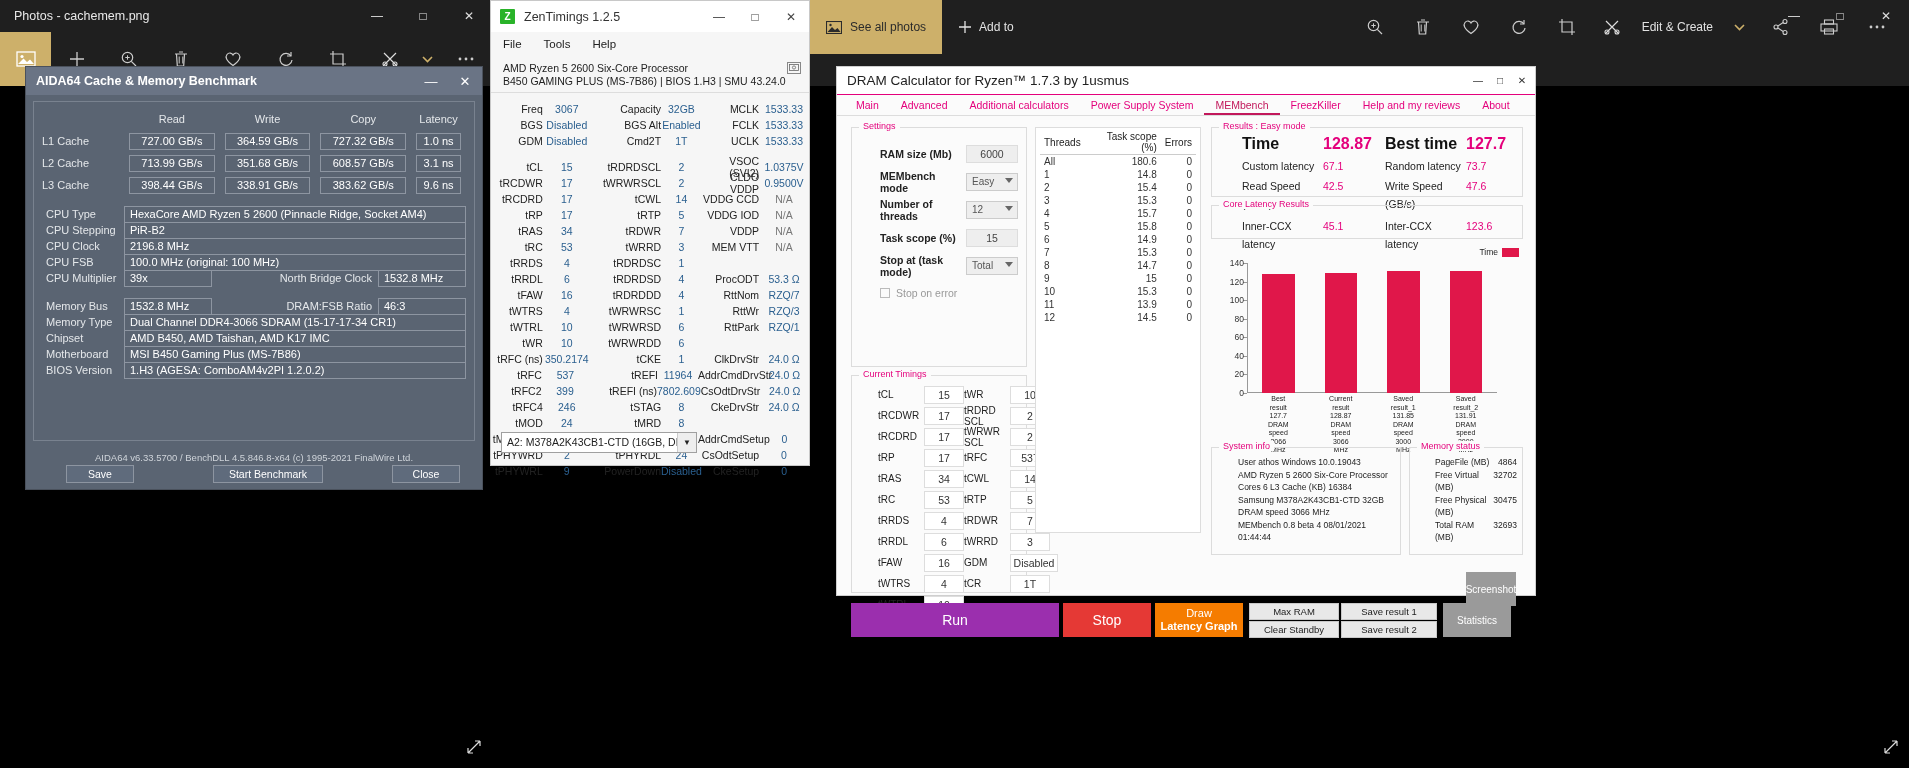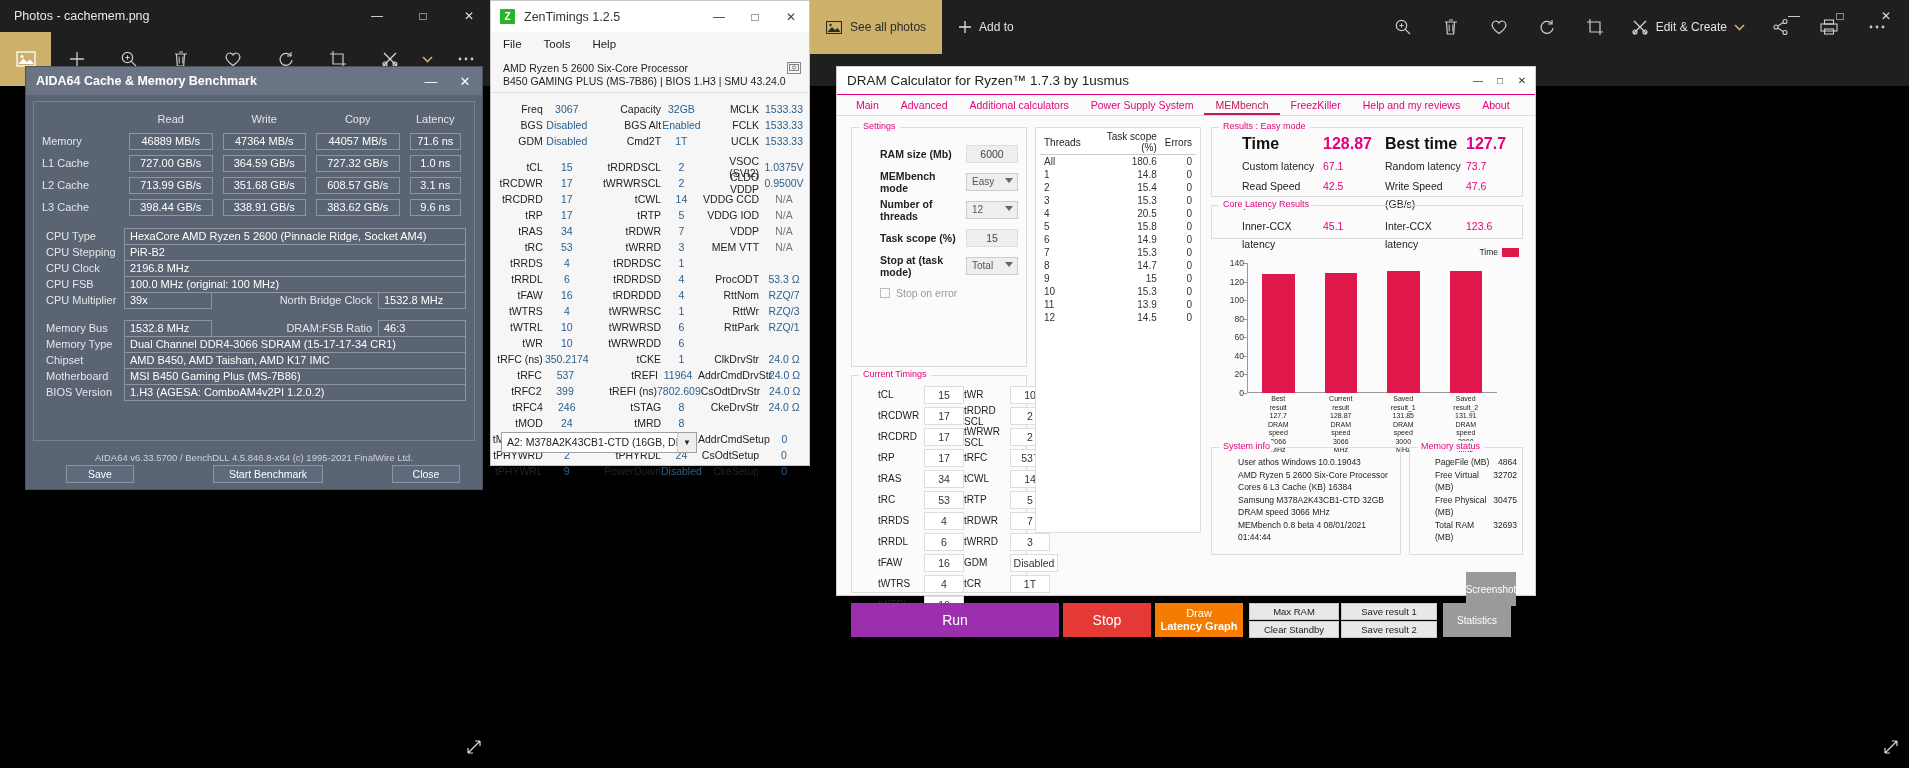--- a/index.html
+++ b/index.html
@@ -94,21 +94,21 @@
     background:#1f1f1f; }
   .p2-title { height:32px; color:#e8e8e8; font-size:12.5px;
     display:flex; align-items:center; padding-left:14px; }
   .p2-toolbar { height:54px; display:flex; align-items:center; }
   .p2-seeall { height:54px; background:#cdb06a; display:flex; align-items:center;
     padding:4px 16px; color:#2b2b2b; font-size:12px; gap:8px; }
   .p2-addto { display:flex; align-items:center; gap:7px; padding:0 16px;
     color:#e2e2e2; font-size:12px; }
   .p2-ic { width:48px; height:54px; display:flex; align-items:center;
     justify-content:center; color:#cfcfcf; }
-  .p2-edit { display:flex; align-items:center; gap:7px; padding:0 12px;
+  .p2-edit { display:flex; align-items:center; gap:21px; padding:0 12px;
     color:#e2e2e2; font-size:12px; margin-left:auto; }
   .p2-canvas { position:absolute; left:0; top:86px; right:0; bottom:0; background:#000; }
 
   
   .dram { position:absolute; left:836px; top:66px; width:700px; height:530px;
     background:#fbfbfb; border:1px solid #cfcfcf; }
   .dr-tb { height:28px; background:#fff; border-bottom:1px solid #e4007c;
     display:flex; align-items:center; padding-left:10px; position:relative; }
   .dr-tt { font-size:13.5px; color:#222; }
   .dr-tb .wc { position:absolute; right:2px; top:0; display:flex; }
@@ -260,35 +260,20 @@
     <table class="bench">
       <tbody>
           <tr>
         <td class="lbl"></td>
         <td class="bhead">Read</td>
         <td class="bhead">Write</td>
         <td class="bhead">Copy</td>
         <td class="bhead">Latency</td>
       </tr>
       <tr>
-        <td class="lbl">Memory</td>
-        <td style="padding:2px 5px">
-              <div class="cellbox">46889 MB/s</div>
-            </td>
-        <td style="padding:2px 5px">
-              <div class="cellbox">47364 MB/s</div>
-            </td>
-        <td style="padding:2px 5px">
-              <div class="cellbox">44057 MB/s</div>
-            </td>
-        <td style="padding:2px 5px">
-              <div class="cellbox">71.6 ns</div>
-            </td>
-      </tr>
-      <tr>
         <td class="lbl">L1 Cache</td>
         <td style="padding:2px 5px">
               <div class="cellbox">727.00 GB/s</div>
             </td>
         <td style="padding:2px 5px">
               <div class="cellbox">364.59 GB/s</div>
             </td>
         <td style="padding:2px 5px">
               <div class="cellbox">727.32 GB/s</div>
             </td>
@@ -885,21 +870,21 @@
               <td style="text-align: right;">15.4</td>
               <td style="text-align: right;">0</td>
             </tr>
             <tr>
               <td style="text-align: left;">3</td>
               <td style="text-align: right;">15.3</td>
               <td style="text-align: right;">0</td>
             </tr>
             <tr>
               <td style="text-align: left;">4</td>
-              <td style="text-align: right;">20.5</td>
+              <td style="text-align: right;">15.7</td>
               <td style="text-align: right;">0</td>
             </tr>
             <tr>
               <td style="text-align: left;">5</td>
               <td style="text-align: right;">15.8</td>
               <td style="text-align: right;">0</td>
             </tr>
             <tr>
               <td style="text-align: left;">6</td>
               <td style="text-align: right;">14.9</td>

